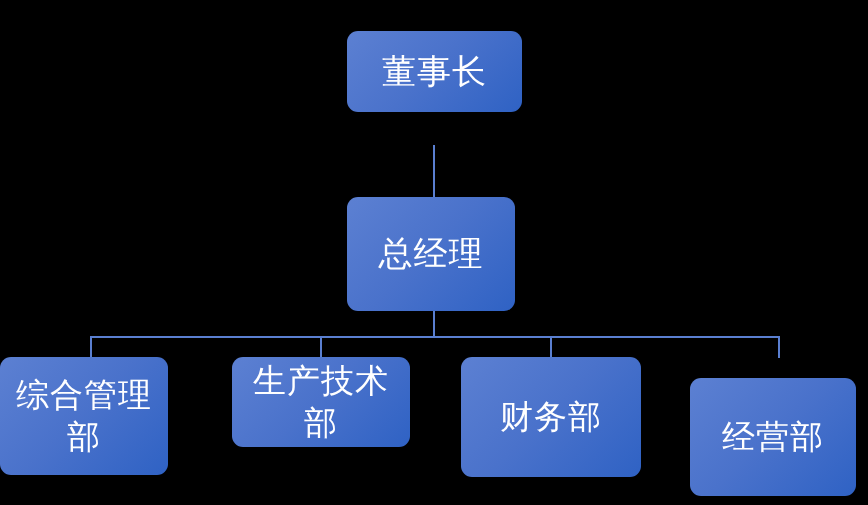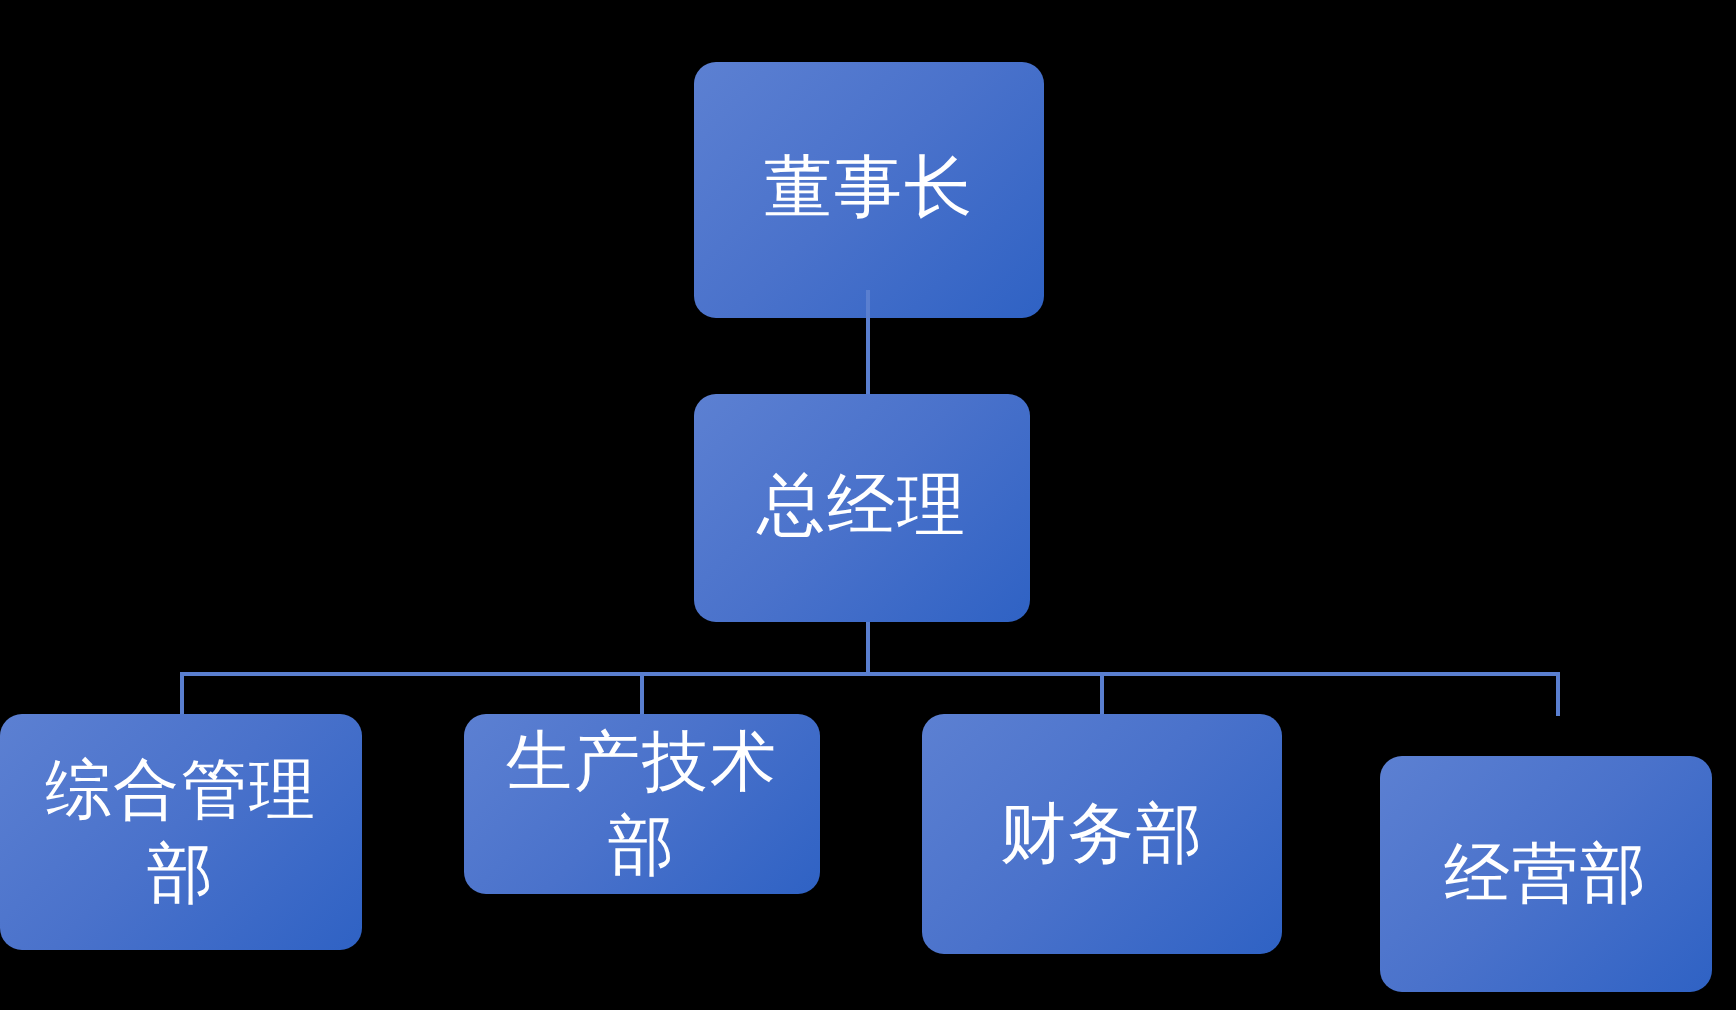--- a/index.html
+++ b/index.html
@@ -52,40 +52,40 @@
   }
   .node-level-3 .node-label {
     font-size: 33px;
   }
 </style>
 </head>
 <body>
 
 <div id="chart-canvas">
 
-  <div class="node node-level-1" style="left:347px; top:31px; width:175px; height:128px;">
+  <div class="node node-level-1" style="left:347px; top:31px; width:175px; height:81px;">
     <span class="node-label">董事长</span>
   </div>
 
   <div class="connector connector-v" style="left:433px; top:145px; height:52px;"></div>
 
   <div class="node node-level-2" style="left:347px; top:197px; width:168px; height:114px;">
     <span class="node-label">总经理</span>
   </div>
 
   <div class="connector connector-v" style="left:433px; top:311px; height:26px;"></div>
 
   <div class="connector connector-h" style="left:90px; top:336px; width:690px;"></div>
 
   <div class="connector connector-v" style="left:90px; top:336px; height:22px;"></div>
   <div class="connector connector-v" style="left:320px; top:336px; height:22px;"></div>
   <div class="connector connector-v" style="left:550px; top:336px; height:22px;"></div>
   <div class="connector connector-v" style="left:778px; top:336px; height:22px;"></div>
 
-  <div class="node node-level-3" style="left:0px; top:357px; width:181px; height:118px;">
+  <div class="node node-level-3" style="left:0px; top:357px; width:168px; height:118px;">
     <span class="node-label">综合管理
 部</span>
   </div>
 
   <div class="node node-level-3" style="left:232px; top:357px; width:178px; height:90px;">
     <span class="node-label">生产技术
 部</span>
   </div>
 
   <div class="node node-level-3" style="left:461px; top:357px; width:180px; height:120px;">

